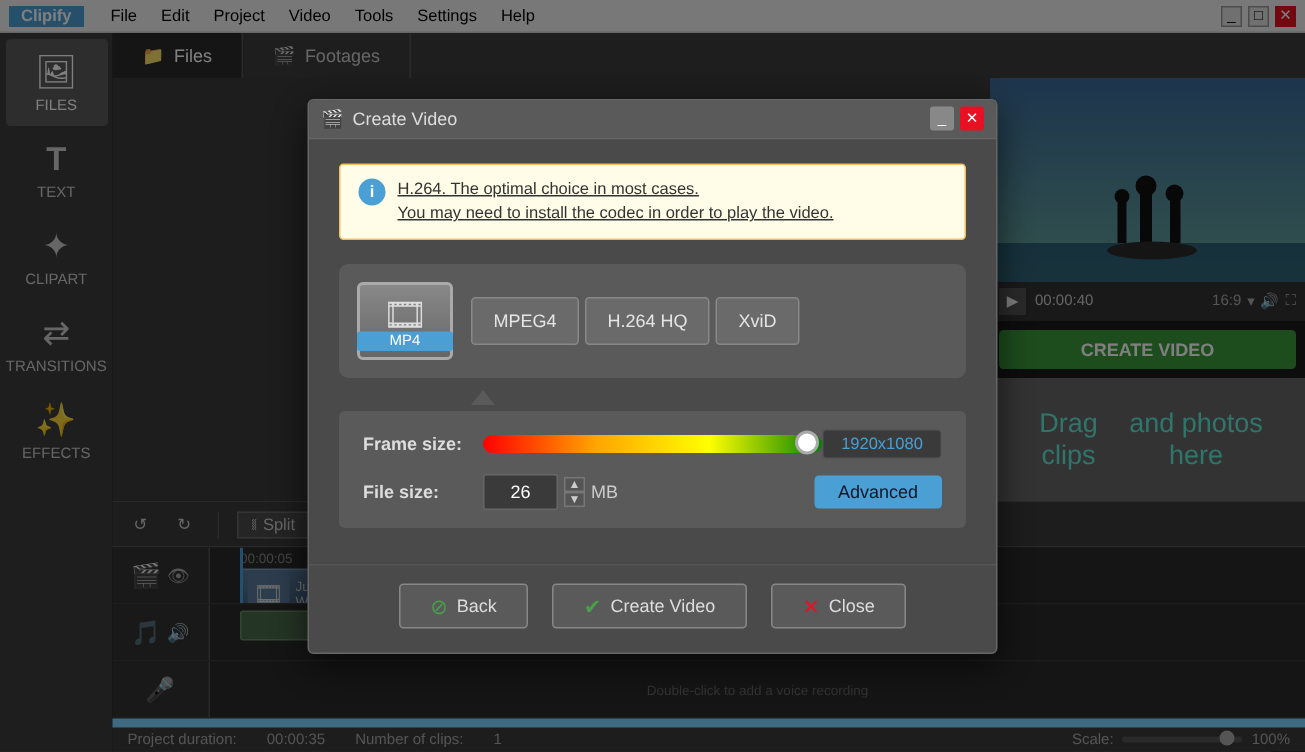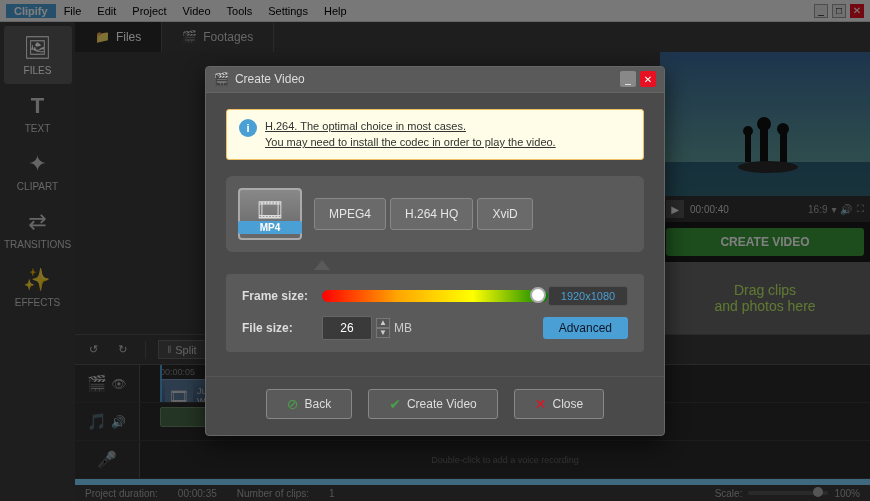--- a/index.html
+++ b/index.html
@@ -14,20 +14,21 @@
       padding: 0 6px;
       border-bottom: 1px solid #ccc;
       font-size: 11px;
     }
     .menu-bar .app-logo {
       background: #4a9fd4;
       color: white;
       font-weight: bold;
       font-size: 11px;
       padding: 1px 8px;
+      margin-right: 10px;
     }
     .menu-item { padding: 2px 8px; cursor: pointer; }
     .window-controls { margin-left: auto; display: flex; gap: 4px; }
     .win-btn { width: 14px; height: 14px; border: 1px solid #999; cursor: pointer; text-align: center; line-height: 12px; font-size: 10px; background: #e0e0e0; }
     .win-btn.close-btn { background: #e81123; color: white; border-color: #e81123; }
 
     
     .main-layout {
       display: flex;
       height: calc(501px - 22px);
@@ -133,26 +134,25 @@
       cursor: pointer;
       font-size: 12px;
       font-weight: bold;
       border-radius: 3px;
     }
 
     .drop-area {
       flex: 1;
       width: 100%;
       display: flex;
-      flex-direction: column;
       align-items: center;
       justify-content: center;
       background: #666;
-      color: #bef264;
-      font-size: 14px;
+      color: #5eead4;
+      font-size: 18px;
       text-align: center;
       padding: 20px;
     }
 
     
     .timeline-area {
       height: 145px;
       background: #2b2b2b;
       border-top: 1px solid #555;
     }
@@ -398,21 +398,21 @@
     .format-icon-film {
       position: absolute;
       top: 6px;
       font-size: 24px;
       color: #ddd;
     }
     .format-label-mp4 {
       background: #4a9fd4;
       color: white;
       font-size: 10px;
-      font-weight: bold;
+      font-weight: normal;
       padding: 1px 22px;
       border-radius: 2px;
     }
     .codec-options {
       display: flex;
       gap: 4px;
       flex: 1;
     }
     .codec-btn {
       padding: 8px 14px;

